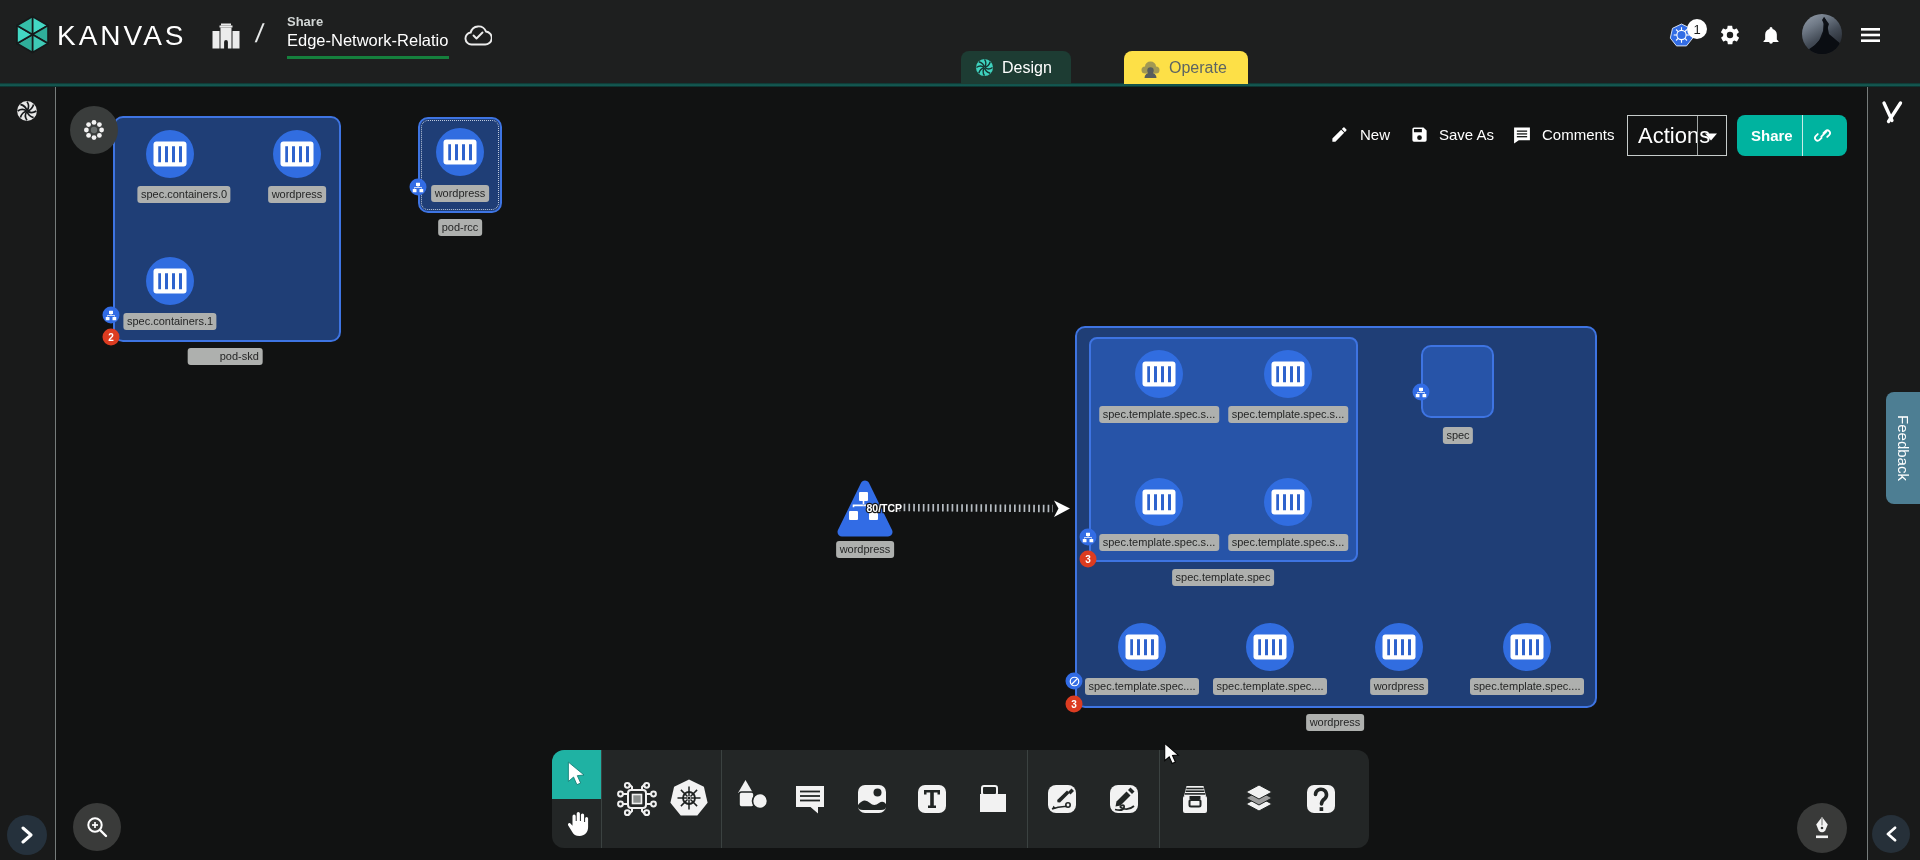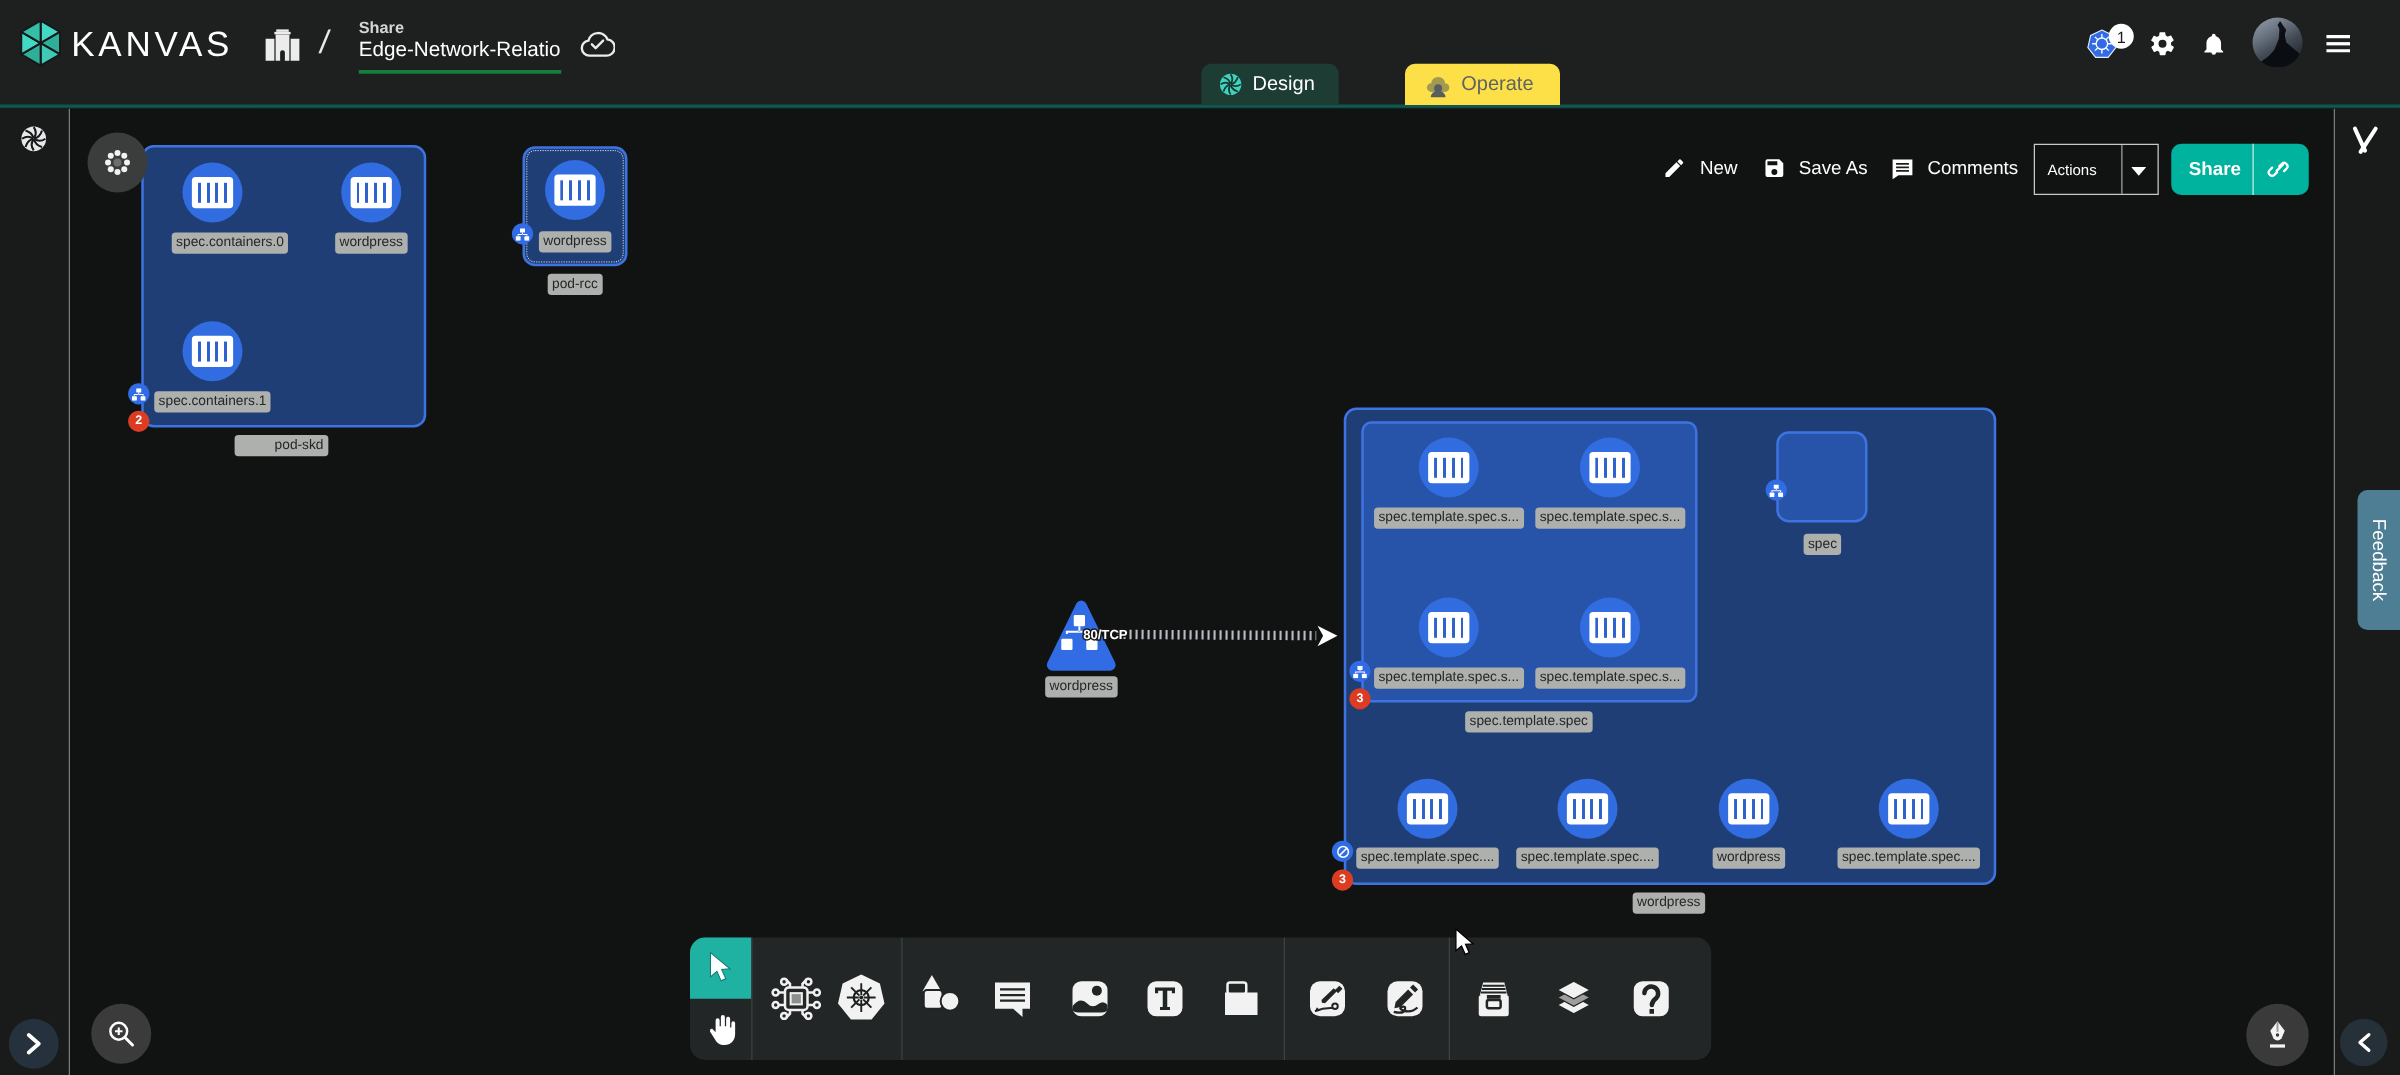--- a/index.html
+++ b/index.html
@@ -21,21 +21,21 @@
   #tab-operate { left:1124px; width:124px; background:#fde047; }
   #tab-design span { color:#fff; font-size:16px; margin-left:8px; }
   #tab-operate span { color:#5d6463; font-size:16px; margin-left:8px; }
 
   
   #leftstrip { position:absolute; top:87px; left:0; width:56px; height:773px; background:#191a1a; border-right:1px solid #767c7b; }
   #rightstrip { position:absolute; top:87px; left:1867px; width:53px; height:773px; background:#191a1a; border-left:1px solid #767c7b; }
 
   
   .actitem { position:absolute; top:126px; color:#fff; font-size:15px; }
-  #btn-actions { position:absolute; left:1627px; top:115px; width:100px; height:41px; border:1px solid #c6cbca; border-radius:0; color:#fff; font-size:12px; display:flex; align-items:center; }
+  #btn-actions { position:absolute; left:1627px; top:115px; width:100px; height:41px; border:1px solid #c6cbca; border-radius:0; color:#fff; font-size:22px; display:flex; align-items:center; }
   #btn-share { position:absolute; left:1737px; top:115px; width:110px; height:41px; background:#00b39f; border-radius:8px; color:#fff; display:flex; align-items:center; }
 
   
   .group { position:absolute; border:2.5px solid #3e74e2; border-radius:10px; }
   .gfill1 { background:#1f3e76; }
   .gfill2 { background:#2754a8; }
   .node { position:absolute; width:48px; height:48px; border-radius:50%; background:#316de0; }
   .lbl { position:absolute; background:#aeb0ae; color:#252626; font-size:11px; line-height:17px; height:17px; padding:0 3.5px; border-radius:3px; white-space:nowrap; transform:translateX(-50%); }
   .badge { position:absolute; width:17px; height:17px; border-radius:50%; background:#326ce5; transform:translate(-50%,-50%); display:flex; align-items:center; justify-content:center; }
   .rbadge { position:absolute; width:17px; height:17px; border-radius:50%; background:#dc3c21; transform:translate(-50%,-50%); color:#fff; font-size:10px; font-weight:bold; display:flex; align-items:center; justify-content:center; }

